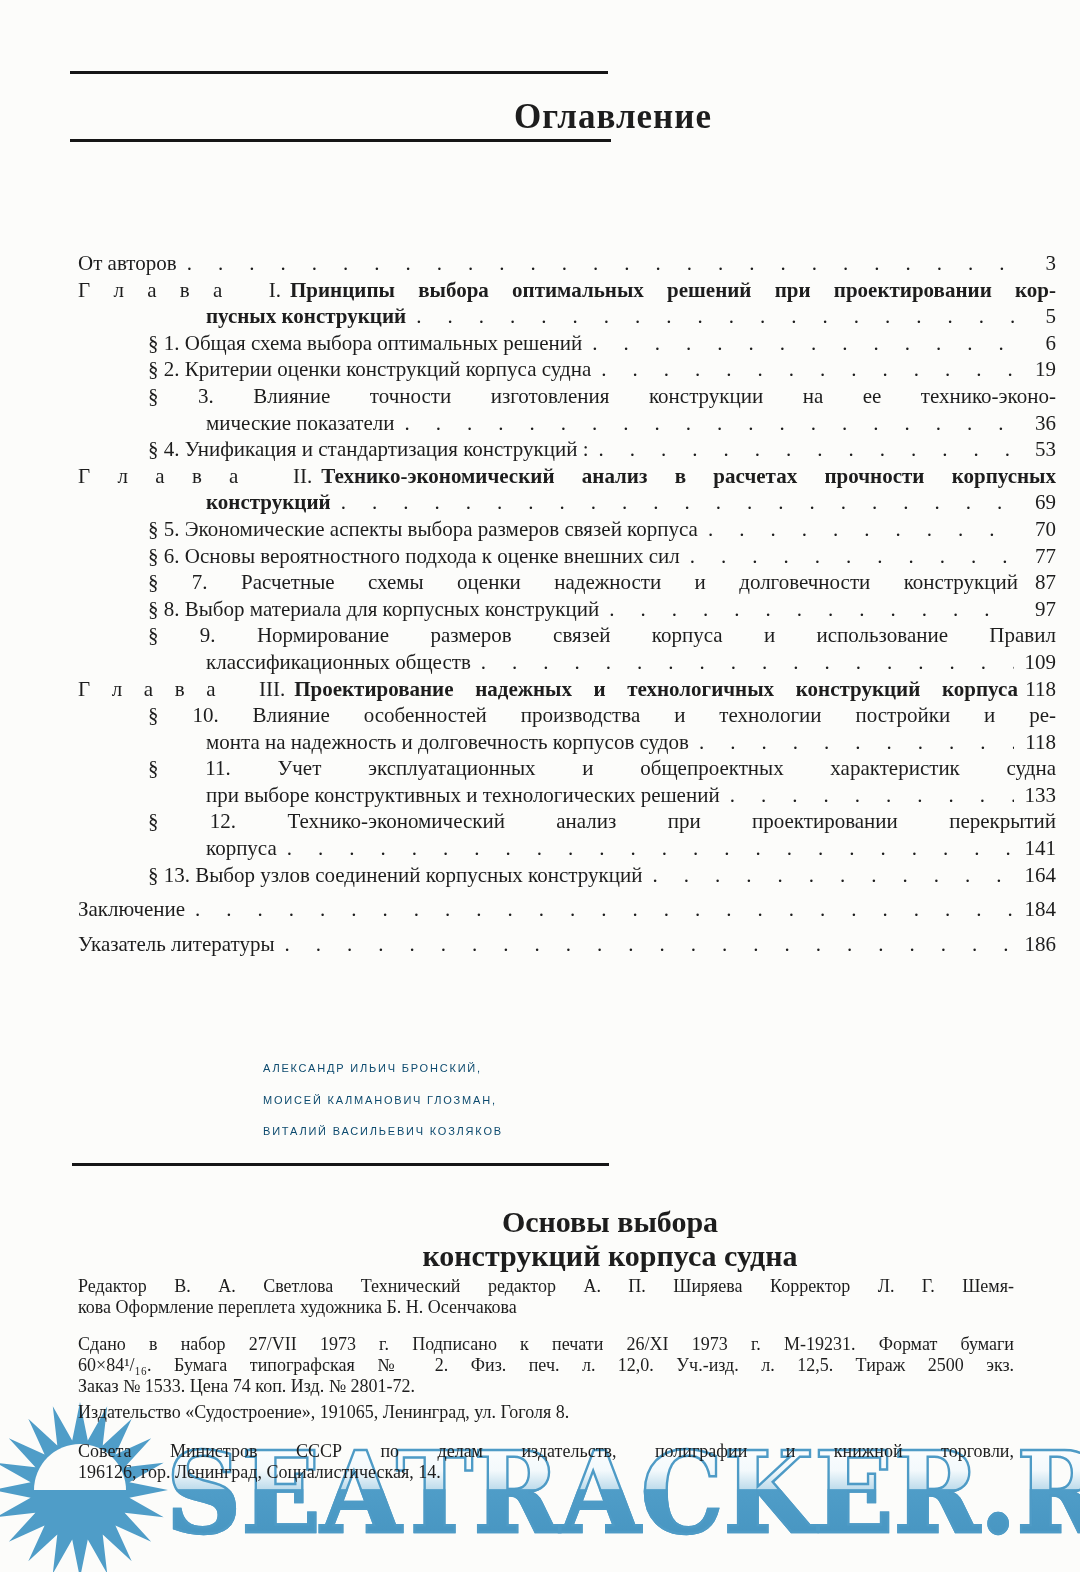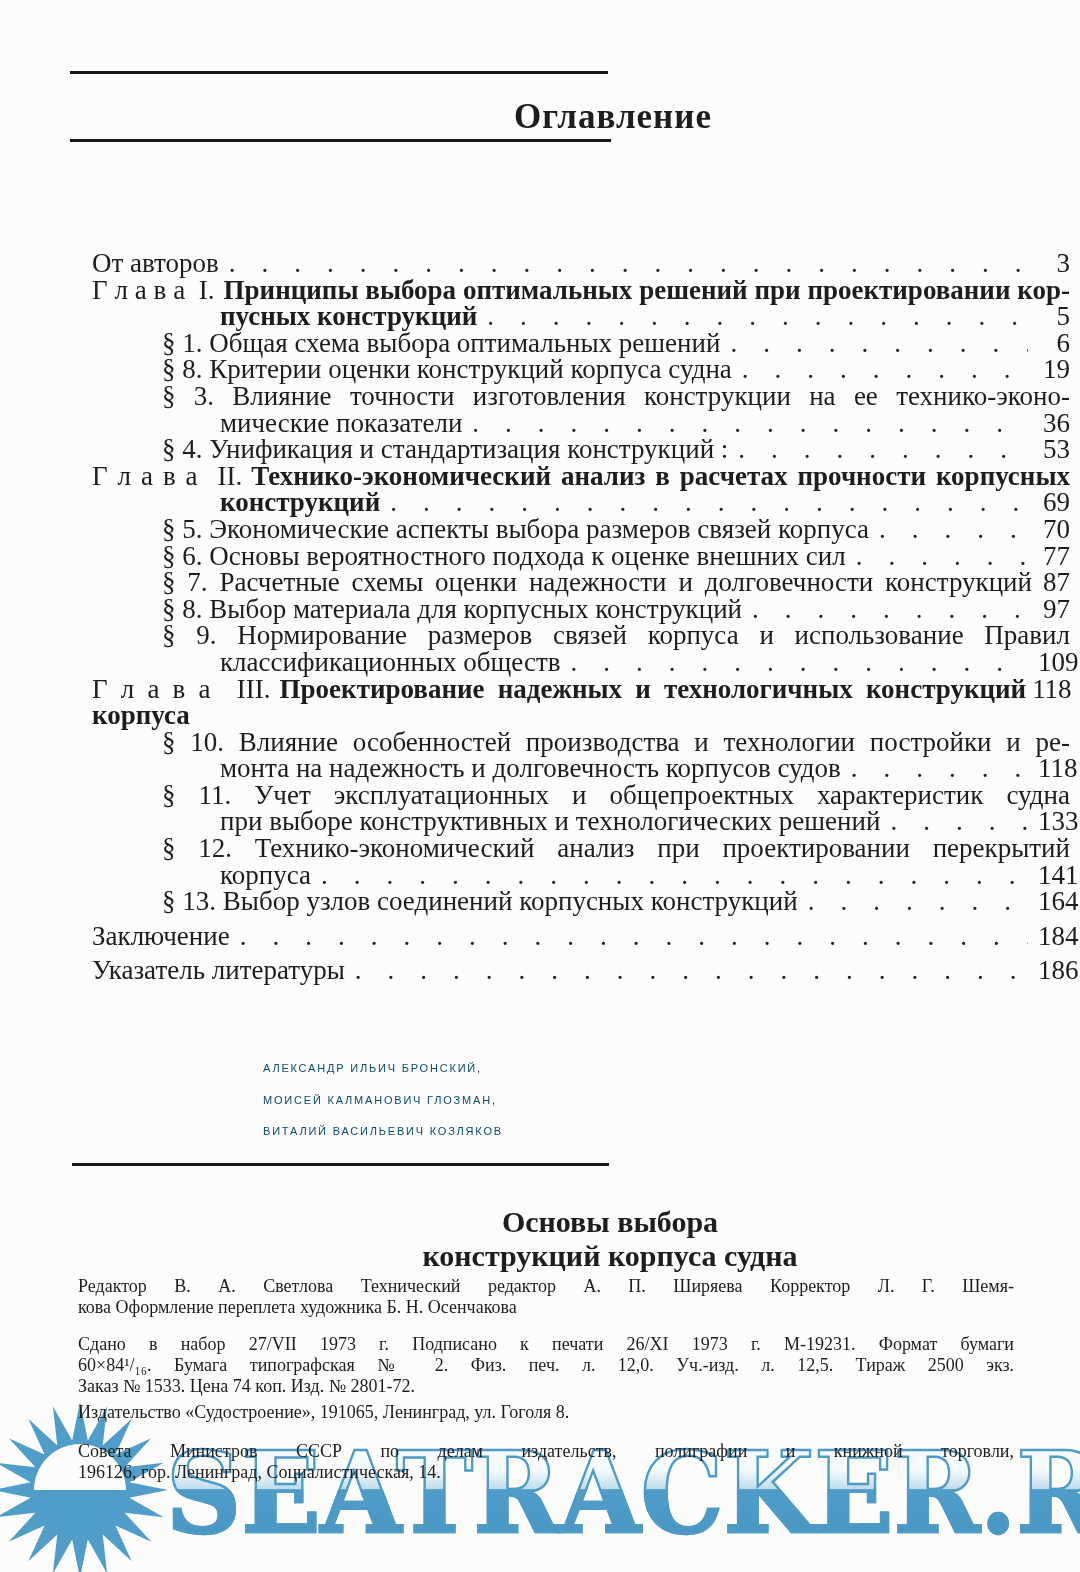--- a/index.html
+++ b/index.html
@@ -11,21 +11,21 @@
   .rule{position:absolute;height:3px;background:#161616;z-index:2;}
   #rule-top-1{left:70px;top:71px;width:538px;}
   #rule-top-2{left:70px;top:139px;width:541px;}
   #rule-mid{left:72px;top:1163px;width:537px;}
 
   .page-title{
     position:absolute;top:74px;left:514px;z-index:2;
     font-size:35px;font-weight:bold;letter-spacing:1px;
   }
 
-  .toc{position:absolute;left:92px;top:250px;width:978px;font-size:27px;z-index:2;}
+  .toc{position:absolute;left:78px;top:250px;width:978px;font-size:21px;z-index:2;}
   .toc-row{display:flex;align-items:baseline;line-height:26.6px;}
   .toc-row.gap{margin-top:8px;}
   .indent-1{padding-left:70px;}
   .indent-2{padding-left:128px;}
   .chapter-prefix{white-space:pre;margin-right:9px;}
   .b{font-weight:bold;}
   .toc-label{white-space:nowrap;}
   .toc-label.fill{flex:1 1 auto;min-width:0;white-space:normal;
     text-align:justify;text-align-last:justify;}
   .leader{flex:1 1 auto;min-width:20px;overflow:hidden;white-space:nowrap;
@@ -97,21 +97,21 @@
         <span class="toc-label"><span class="b">пусных конструкций</span></span>
         <span class="leader"></span>
         <span class="pageno">5</span>
       </div>
       <div class="toc-row indent-1">
         <span class="toc-label"><span>§ 1. Общая схема выбора оптимальных решений</span></span>
         <span class="leader"></span>
         <span class="pageno">6</span>
       </div>
       <div class="toc-row indent-1">
-        <span class="toc-label"><span>§ 8. Критерии оценки конструкций корпуса судна</span></span>
+        <span class="toc-label"><span>§ 2. Критерии оценки конструкций корпуса судна</span></span>
         <span class="leader"></span>
         <span class="pageno">19</span>
       </div>
       <div class="toc-row indent-1">
         <span class="toc-label fill"><span>§ 3. Влияние точности изготовления конструкции на ее технико-эконо-</span></span>
       </div>
       <div class="toc-row indent-2">
         <span class="toc-label"><span>мические показатели</span></span>
         <span class="leader"></span>
         <span class="pageno">36</span>

